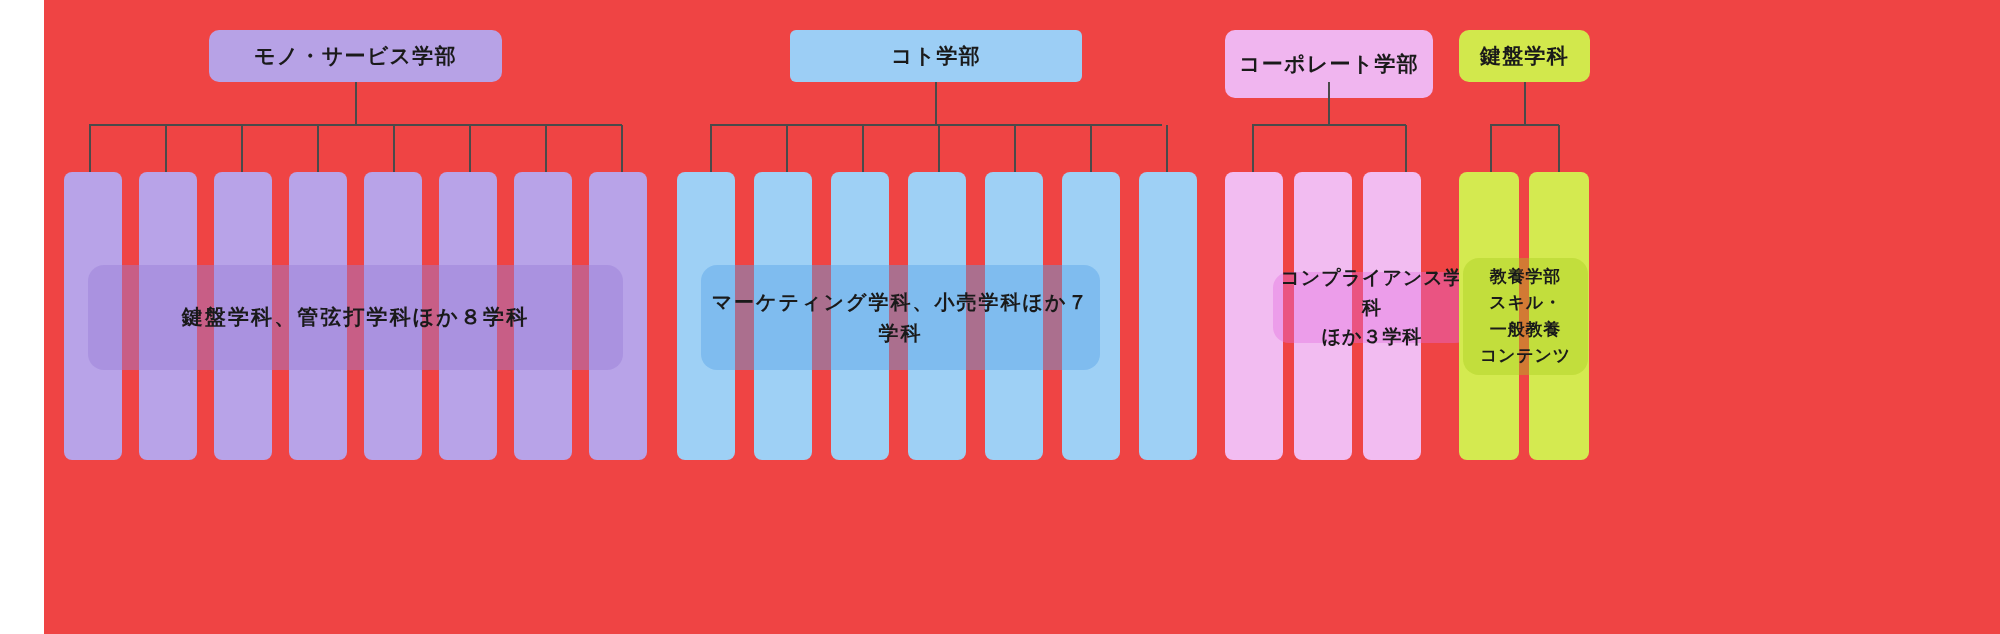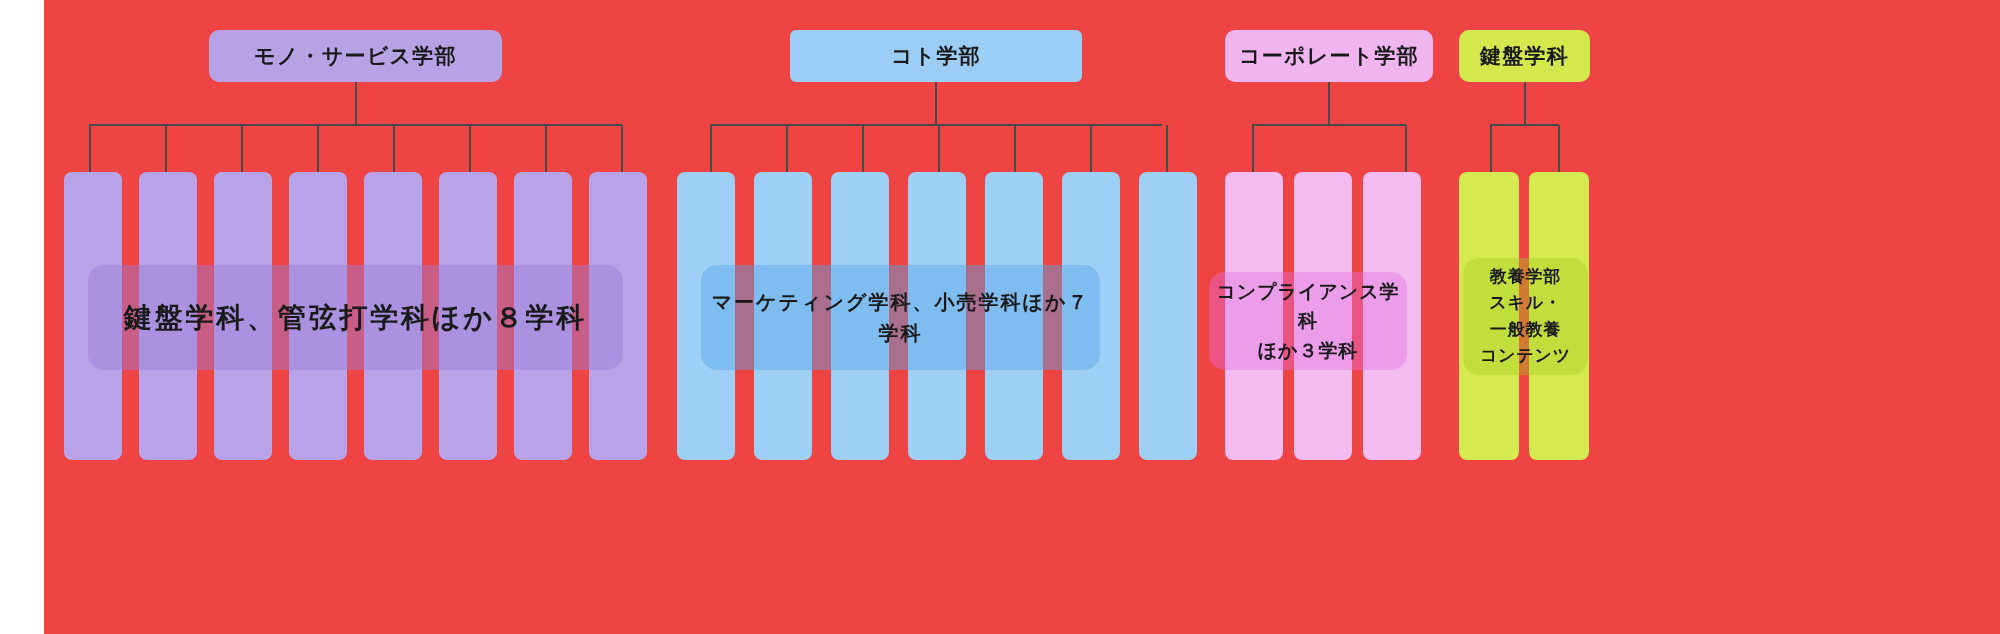--- a/index.html
+++ b/index.html
@@ -82,21 +82,21 @@
       <div class="conn-drop" style="left: 501px; top: 125px; height: 48px; background: rgb(74, 74, 74);"></div>
       <div class="conn-drop" style="left: 577px; top: 125px; height: 48px; background: rgb(74, 74, 74);"></div>
       <div class="col" style="left: 20px; top: 172px; width: 58px; height: 288px; background: rgb(184, 163, 232);"></div>
       <div class="col" style="left: 95px; top: 172px; width: 58px; height: 288px; background: rgb(184, 163, 232);"></div>
       <div class="col" style="left: 170px; top: 172px; width: 58px; height: 288px; background: rgb(184, 163, 232);"></div>
       <div class="col" style="left: 245px; top: 172px; width: 58px; height: 288px; background: rgb(184, 163, 232);"></div>
       <div class="col" style="left: 320px; top: 172px; width: 58px; height: 288px; background: rgb(184, 163, 232);"></div>
       <div class="col" style="left: 395px; top: 172px; width: 58px; height: 288px; background: rgb(184, 163, 232);"></div>
       <div class="col" style="left: 470px; top: 172px; width: 58px; height: 288px; background: rgb(184, 163, 232);"></div>
       <div class="col" style="left: 545px; top: 172px; width: 58px; height: 288px; background: rgb(184, 163, 232);"></div>
-      <div class="band band-wide" style="left: 44px; top: 265px; width: 535px; height: 105px; background: rgba(154, 127, 216, 0.45); font-size: 28px;">鍵盤学科、管弦打学科ほか８学科</div>
+      <div class="band band-wide" style="left: 44px; top: 265px; width: 535px; height: 105px; background: rgba(154, 127, 216, 0.45); font-size: 21px;">鍵盤学科、管弦打学科ほか８学科</div>
     </div>
     <div class="group">
       <div class="dept-header" style="left: 746px; top: 30px; width: 292px; height: 52px; background: rgb(156, 206, 245); font-size: 21px; border-radius: 6px;">コト学部</div>
       <div class="conn-stem" style="left: 891px; top: 82px; height: 43px; background: rgb(74, 74, 74);"></div>
       <div class="conn-bar" style="left: 666px; top: 124px; width: 452px; background: rgb(74, 74, 74);"></div>
       <div class="conn-drop" style="left: 666px; top: 125px; height: 48px; background: rgb(74, 74, 74);"></div>
       <div class="conn-drop" style="left: 742px; top: 125px; height: 48px; background: rgb(74, 74, 74);"></div>
       <div class="conn-drop" style="left: 818px; top: 125px; height: 48px; background: rgb(74, 74, 74);"></div>
       <div class="conn-drop" style="left: 894px; top: 125px; height: 48px; background: rgb(74, 74, 74);"></div>
       <div class="conn-drop" style="left: 970px; top: 125px; height: 48px; background: rgb(74, 74, 74);"></div>
@@ -105,29 +105,29 @@
       <div class="col" style="left: 633px; top: 172px; width: 58px; height: 288px; background: rgb(158, 208, 245);"></div>
       <div class="col" style="left: 710px; top: 172px; width: 58px; height: 288px; background: rgb(158, 208, 245);"></div>
       <div class="col" style="left: 787px; top: 172px; width: 58px; height: 288px; background: rgb(158, 208, 245);"></div>
       <div class="col" style="left: 864px; top: 172px; width: 58px; height: 288px; background: rgb(158, 208, 245);"></div>
       <div class="col" style="left: 941px; top: 172px; width: 58px; height: 288px; background: rgb(158, 208, 245);"></div>
       <div class="col" style="left: 1018px; top: 172px; width: 58px; height: 288px; background: rgb(158, 208, 245);"></div>
       <div class="col" style="left: 1095px; top: 172px; width: 58px; height: 288px; background: rgb(158, 208, 245);"></div>
       <div class="band band-wide" style="left: 657px; top: 265px; width: 399px; height: 105px; background: rgba(88, 165, 232, 0.45); font-size: 20px;">マーケティング学科、小売学科ほか７学科</div>
     </div>
     <div class="group">
-      <div class="dept-header" style="left: 1181px; top: 30px; width: 208px; height: 52px; background: rgb(240, 181, 239); font-size: 21px;">コーポレート学部</div>
+      <div class="dept-header" style="left: 1181px; top: 30px; width: 208px; height: 68px; background: rgb(240, 181, 239); font-size: 21px;">コーポレート学部</div>
       <div class="conn-stem" style="left: 1284px; top: 82px; height: 43px; background: rgb(74, 74, 74);"></div>
       <div class="conn-bar" style="left: 1208px; top: 124px; width: 154px; background: rgb(74, 74, 74);"></div>
       <div class="conn-drop" style="left: 1208px; top: 125px; height: 48px; background: rgb(74, 74, 74);"></div>
       <div class="conn-drop" style="left: 1361px; top: 125px; height: 48px; background: rgb(74, 74, 74);"></div>
       <div class="col" style="left: 1181px; top: 172px; width: 58px; height: 288px; background: rgb(242, 188, 241);"></div>
       <div class="col" style="left: 1250px; top: 172px; width: 58px; height: 288px; background: rgb(242, 188, 241);"></div>
       <div class="col" style="left: 1319px; top: 172px; width: 58px; height: 288px; background: rgb(242, 188, 241);"></div>
-      <div class="band" style="left: 1165px; top: 272px; width: 198px; height: 98px; background: rgba(228, 111, 224, 0.4); font-size: 19px;">コンプライアンス学科
+      <div class="band" style="left: 1229px; top: 272px; width: 198px; height: 71px; background: rgba(228, 111, 224, 0.4); font-size: 19px;">コンプライアンス学科
 ほか３学科</div>
     </div>
     <div class="group">
       <div class="dept-header" style="left: 1415px; top: 30px; width: 131px; height: 52px; background: rgb(210, 232, 76); font-size: 21px;">鍵盤学科</div>
       <div class="conn-stem" style="left: 1480px; top: 82px; height: 43px; background: rgb(74, 74, 74);"></div>
       <div class="conn-bar" style="left: 1446px; top: 124px; width: 69px; background: rgb(74, 74, 74);"></div>
       <div class="conn-drop" style="left: 1446px; top: 125px; height: 48px; background: rgb(74, 74, 74);"></div>
       <div class="conn-drop" style="left: 1514px; top: 125px; height: 48px; background: rgb(74, 74, 74);"></div>
       <div class="col" style="left: 1415px; top: 172px; width: 60px; height: 288px; background: rgb(212, 234, 80);"></div>
       <div class="col" style="left: 1485px; top: 172px; width: 60px; height: 288px; background: rgb(212, 234, 80);"></div>

